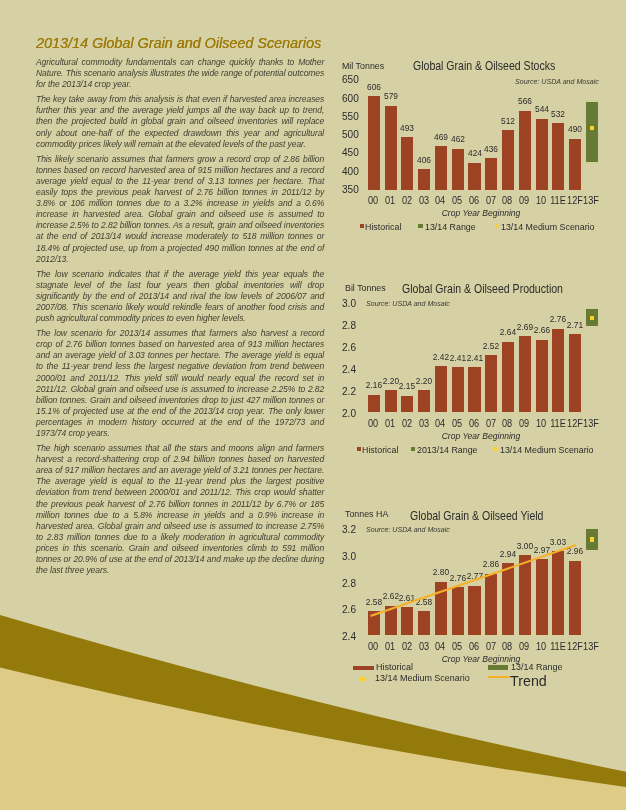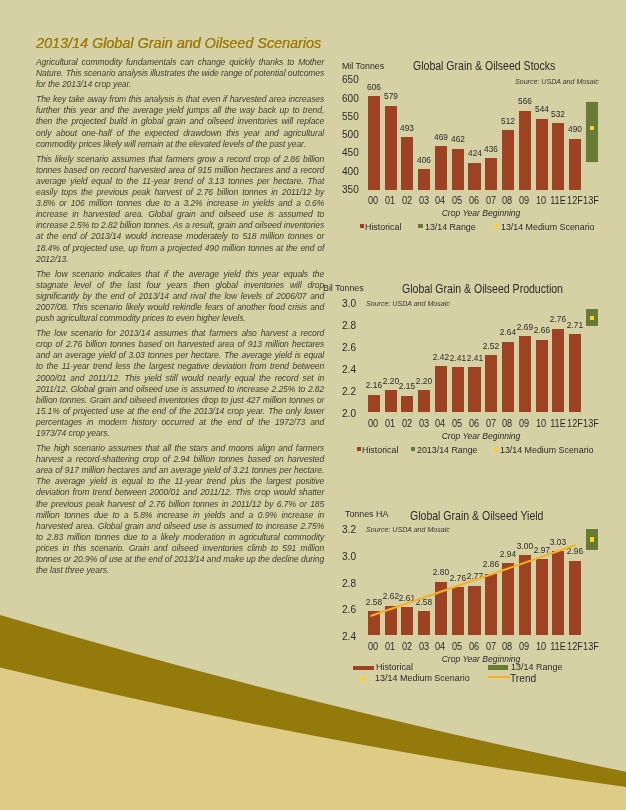--- a/index.html
+++ b/index.html
@@ -116,21 +116,21 @@
       <div class="xlab" style="left: 566.295px; top: 195.2px; width: 50px;">13F</div>
       <div class="xaxis-title" style="left: 380.8px; top: 207.4px; width: 200px; text-align: center;">Crop Year Beginning</div>
       <div class="sw" style="position: absolute; left: 360.1px; top: 224px; width: 4.2px; height: 4.1px; background: rgb(157, 67, 36);"></div>
       <div class="lt" style="position: absolute; left: 365.4px; top: 222px; font-size: 8.6px; color: rgb(43, 43, 43); white-space: nowrap; transform: scaleX(1.03); transform-origin: left top;">Historical</div>
       <div class="sw" style="position: absolute; left: 418.4px; top: 224px; width: 4.5px; height: 4.1px; background: rgb(103, 123, 53);"></div>
       <div class="lt" style="position: absolute; left: 425.3px; top: 222px; font-size: 8.6px; color: rgb(43, 43, 43); white-space: nowrap; transform: scaleX(1.03); transform-origin: left top;">13/14 Range</div>
       <div class="sw" style="position: absolute; left: 494.8px; top: 224.3px; width: 3.7px; height: 3.7px; background: rgb(255, 208, 35);"></div>
       <div class="lt" style="position: absolute; left: 501.2px; top: 222px; font-size: 8.6px; color: rgb(43, 43, 43); white-space: nowrap; transform: scaleX(1.03); transform-origin: left top;">13/14 Medium Scenario</div>
     </div>
   <div class="chart" id="chart1">
-      <div class="axis-title" style="left: 323px; top: 282.7px;">Bil Tonnes</div>
+      <div class="axis-title" style="left: 345px; top: 282.7px;">Bil Tonnes</div>
       <div class="chart-title" style="left: 402.4px; top: 282.2px;">Global Grain &amp; Oilseed Production</div>
       <div class="source" style="left: 365.6px; top: 299.6px;">Source: USDA and Mosaic</div>
       <div class="ylab" style="left: 341.6px; top: 296.8px;">3.0</div>
       <div class="ylab" style="left: 341.6px; top: 318.8px;">2.8</div>
       <div class="ylab" style="left: 341.6px; top: 340.8px;">2.6</div>
       <div class="ylab" style="left: 341.6px; top: 362.8px;">2.4</div>
       <div class="ylab" style="left: 341.6px; top: 384.8px;">2.2</div>
       <div class="ylab" style="left: 341.6px; top: 406.8px;">2.0</div>
       <div class="bar" style="left: 367.835px; top: 394.6px; width: 12.1px; height: 17.6px;"></div>
       <div class="dlab" style="left: 348.885px; top: 380.1px; width: 50px;">2.16</div>
@@ -234,18 +234,18 @@
       <div class="xlab" style="left: 549.525px; top: 640.5px; width: 50px;">12F</div>
       <div class="xlab" style="left: 566.295px; top: 640.5px; width: 50px;">13F</div>
       <div class="xaxis-title" style="left: 380.8px; top: 652.8px; width: 200px; text-align: center;">Crop Year Beginning</div>
       <div class="sw" style="position: absolute; left: 353.2px; top: 665.5px; width: 20.4px; height: 4.8px; background: rgb(157, 67, 36);"></div>
       <div class="lt" style="position: absolute; left: 375.7px; top: 661.6px; font-size: 8.8px; color: rgb(43, 43, 43); white-space: nowrap; transform: scaleX(1.02); transform-origin: left top;">Historical</div>
       <div class="sw" style="position: absolute; left: 488.3px; top: 665.1px; width: 20.1px; height: 4.5px; background: rgb(103, 123, 53);"></div>
       <div class="lt" style="position: absolute; left: 510.9px; top: 661.6px; font-size: 8.8px; color: rgb(43, 43, 43); white-space: nowrap; transform: scaleX(1.02); transform-origin: left top;">13/14 Range</div>
       <div class="sw" style="position: absolute; left: 360.1px; top: 677px; width: 4.8px; height: 3.8px; background: rgb(255, 208, 35);"></div>
       <div class="lt" style="position: absolute; left: 374.9px; top: 673px; font-size: 8.8px; color: rgb(43, 43, 43); white-space: nowrap; transform: scaleX(1.02); transform-origin: left top;">13/14 Medium Scenario</div>
       <div class="sw" style="position: absolute; left: 488px; top: 676.2px; width: 21.6px; height: 1.6px; background: rgb(245, 176, 39);"></div>
-      <div class="lt" style="position: absolute; left: 510.4px; top: 673px; font-size: 10px; color: rgb(43, 43, 43); white-space: nowrap; transform: scaleX(1.02); transform-origin: left top;">Trend</div>
+      <div class="lt" style="position: absolute; left: 510.4px; top: 673px; font-size: 14px; color: rgb(43, 43, 43); white-space: nowrap; transform: scaleX(1.02); transform-origin: left top;">Trend</div>
       <svg width="626" height="810" style="position:absolute;left:0;top:0;pointer-events:none">
         <line x1="370.5" y1="615.9882" x2="575.9" y2="545.0472000000001" stroke="#f5b027" stroke-width="2.1"></line>
       </svg>
     </div>
 </div>
 
 </body></html>

